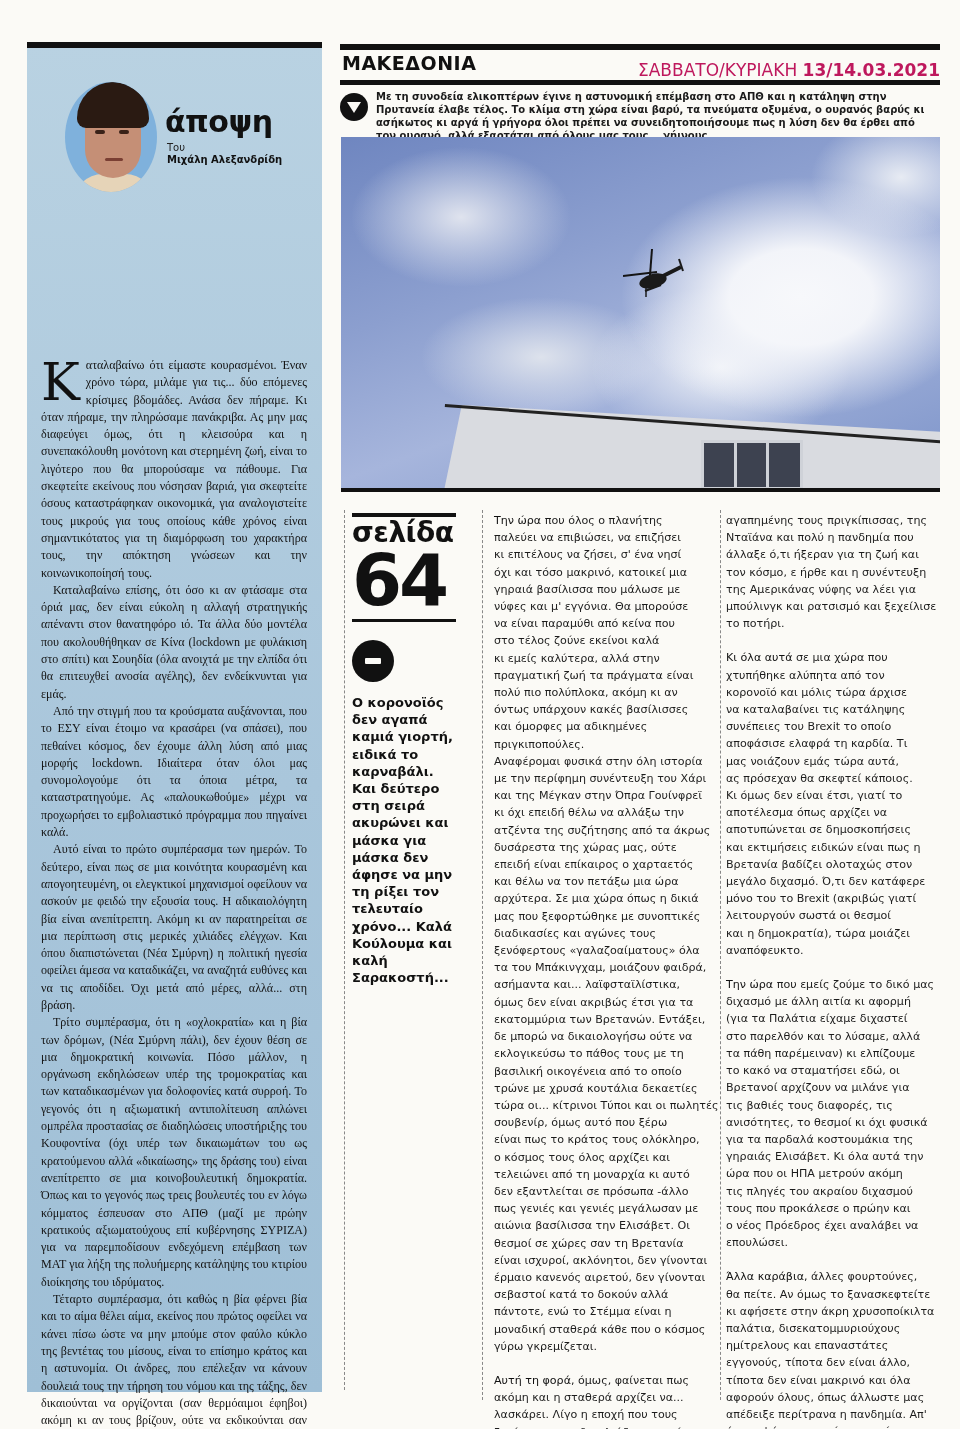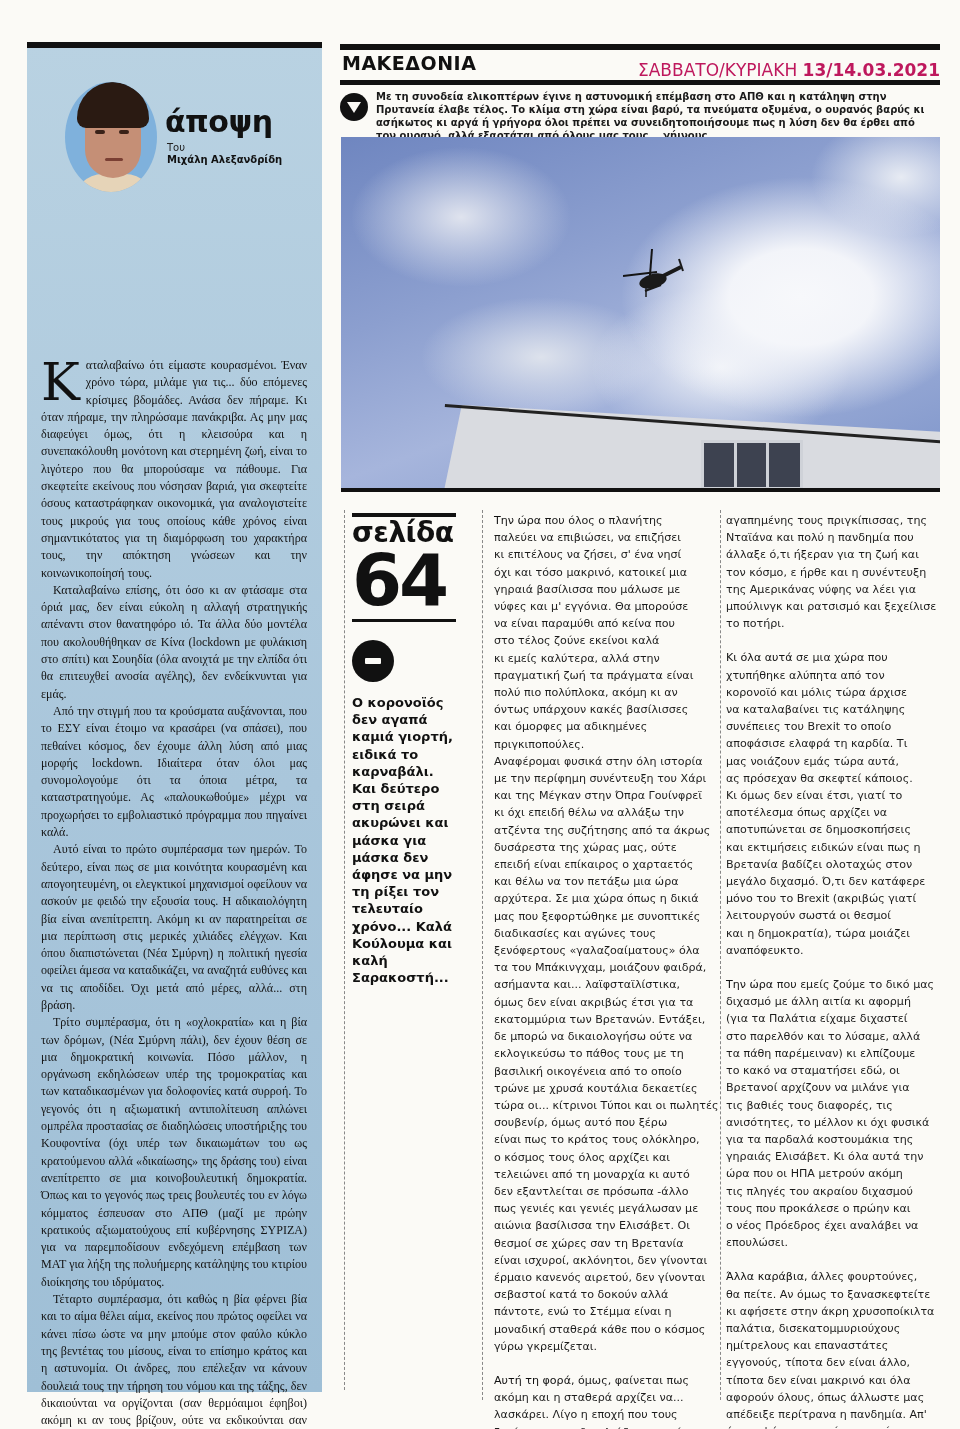--- a/index.html
+++ b/index.html
@@ -262,21 +262,21 @@
     </div>
     <div class="para">
       <div><b>Την ώρα</b><span> που εμείς ζούμε το δικό μας</span></div>
       <div><span>διχασμό με άλλη αιτία κι αφορμή</span></div>
       <div><span>(για τα Παλάτια είχαμε διχαστεί</span></div>
       <div><span>στο παρελθόν και το λύσαμε, αλλά</span></div>
       <div><span>τα πάθη παρέμειναν) κι ελπίζουμε</span></div>
       <div><span>το κακό να σταματήσει εδώ, οι</span></div>
       <div><span>Βρετανοί αρχίζουν να μιλάνε για</span></div>
       <div><span>τις βαθιές τους διαφορές, τις</span></div>
-      <div><span>ανισότητες, το μέλλον κι όχι φυσικά</span></div>
+      <div><span>ανισότητες, το θεσμοί κι όχι φυσικά</span></div>
       <div><span>για τα παρδαλά κοστουμάκια της</span></div>
       <div><span>γηραιάς Ελισάβετ. Κι όλα αυτά την</span></div>
       <div><span>ώρα που οι ΗΠΑ μετρούν ακόμη</span></div>
       <div><span>τις πληγές του ακραίου διχασμού</span></div>
       <div><span>τους που προκάλεσε ο πρώην και</span></div>
       <div><span>ο νέος Πρόεδρος έχει αναλάβει να</span></div>
       <div><span>επουλώσει.</span></div>
     </div>
     <div class="para">
       <div><b>Άλλα καράβια,</b><span> άλλες φουρτούνες,</span></div>

